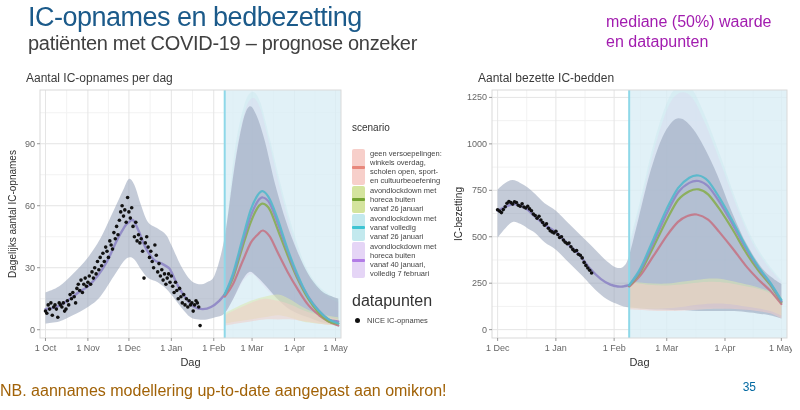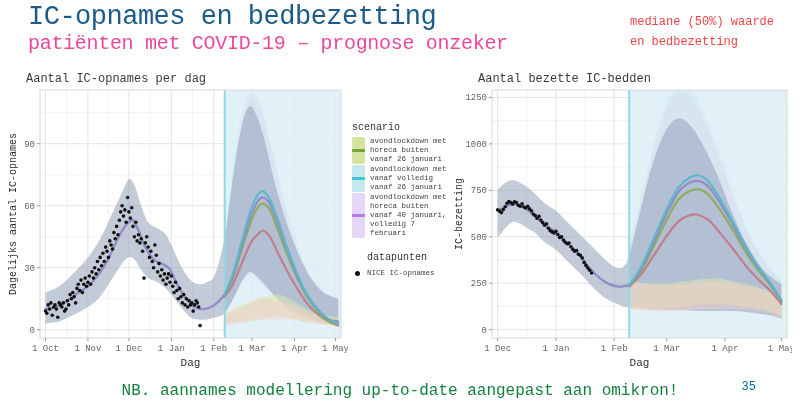--- a/index.html
+++ b/index.html
@@ -1,44 +1,44 @@
 <!DOCTYPE html>
 <html><head>
 <meta charset="utf-8">
 <style>
   html,body{margin:0;padding:0;background:#ffffff;}
   body{font-family:"Liberation Sans","DejaVu Sans",sans-serif;}
-  #slide{position:relative;width:792px;height:410px;background:#ffffff;overflow:hidden;font-family:Liberation Mono, monospace;}
+  #slide{position:relative;width:792px;height:410px;background:#ffffff;overflow:hidden;}
   .title{position:absolute;left:28px;top:2px;font-size:27px;color:#1b5a8a;letter-spacing:-0.5px;}
-  .subtitle{position:absolute;left:28px;top:32px;font-size:20px;color:#ec4899;letter-spacing:-0.3px;}
-  .note{position:absolute;left:606px;top:12px;font-size:12px;color:#ef4444;line-height:20px;margin-left:24px;}
-  .footer{position:absolute;left:0;top:382px;width:800px;text-align:center;font-size:16px;color:#15803d;}
+  .subtitle{position:absolute;left:28px;top:32px;font-size:20px;color:#404040;letter-spacing:-0.3px;}
+  .note{position:absolute;left:606px;top:12px;font-size:16px;color:#a21caf;line-height:20px;}
+  .footer{position:absolute;left:0;top:382px;width:800px;font-size:16px;color:#a16207;}
   .pagenum{position:absolute;right:36px;top:380px;font-size:12px;color:#0369a1;}
   svg.chart{position:absolute;display:block;}
   #chart-left{left:6px;top:70px;}
   #chart-right{left:452px;top:70px;}
   #legend{position:absolute;left:352px;top:122px;width:100px;color:#333;}
-  .legend-title{font-size:10px;color:#333;margin-bottom:4px;}
+  .legend-title{font-size:10px;color:#333;margin-bottom:16px;}
   .legend-entry{display:flex;align-items:stretch;margin:0 0 1px 0;}
   .legend-swatch{width:13px;border-radius:2px;margin-right:5px;position:relative;flex:none;}
   .legend-swatch .stripe{position:absolute;left:0;right:0;top:50%;margin-top:-1.5px;height:3px;border-radius:1px;}
   .legend-lines{font-size:7.5px;line-height:9px;color:#444;padding-top:0;}
-  .legend-dp-title{font-size:10px;color:#333;margin:14px 0 6px 15px;}
+  .legend-dp-title{font-size:16px;color:#333;margin:14px 0 6px 0;}
   .legend-dp{display:flex;align-items:center;font-size:7.5px;color:#444;}
   .legend-dot{width:5px;height:5px;border-radius:50%;background:#111;margin:0 7px 0 3px;flex:none;}
 </style>
 </head>
 <body>
 
 <div id="slide">
   <div class="title">IC-opnames en bedbezetting</div>
   <div class="subtitle">patiënten met COVID-19 – prognose onzeker</div>
   <div class="note">
     <div>mediane (50%) waarde</div>
-    <div>en bedbezetting</div>
+    <div>en datapunten</div>
   </div>
 
   <svg id="chart-left" class="chart" width="342" height="304" viewBox="0 0 342 304">
       <defs>
         <clipPath id="chart-left-clip">
           <rect x="34" y="20" width="301" height="248"></rect>
         </clipPath>
       </defs>
       <rect x="34" y="20" width="301" height="248" fill="#ffffff" stroke="none"></rect>
       <g>
@@ -225,20 +225,31 @@
         <text x="184.5" y="296" text-anchor="middle" font-size="11" fill="#303030">Dag</text>
         <text x="10" y="144" text-anchor="middle" font-size="10" fill="#303030" transform="rotate(-90 10 144)">Dagelijks aantal IC-opnames</text>
       </g>
       <text x="20" y="12" text-anchor="start" font-size="12" fill="#3a3a3a">Aantal IC-opnames per dag</text>
     </svg>
 
   <div id="legend">
     <div class="legend-title">scenario</div>
     <div id="legend-entries">
         <div class="legend-entry">
+          <span class="legend-swatch" style="background: rgb(247, 207, 202);">
+            <span class="stripe" style="background: rgb(232, 135, 123);"></span>
+          </span>
+          <span class="legend-lines">
+            <div>geen versoepelingen:</div>
+            <div>winkels overdag,</div>
+            <div>scholen open, sport-</div>
+            <div>en cultuurbeoefening</div>
+          </span>
+        </div>
+        <div class="legend-entry">
           <span class="legend-swatch" style="background: rgb(212, 228, 158);">
             <span class="stripe" style="background: rgb(116, 164, 51);"></span>
           </span>
           <span class="legend-lines">
             <div>avondlockdown met</div>
             <div>horeca buiten</div>
             <div>vanaf 26 januari</div>
           </span>
         </div>
         <div class="legend-entry">

